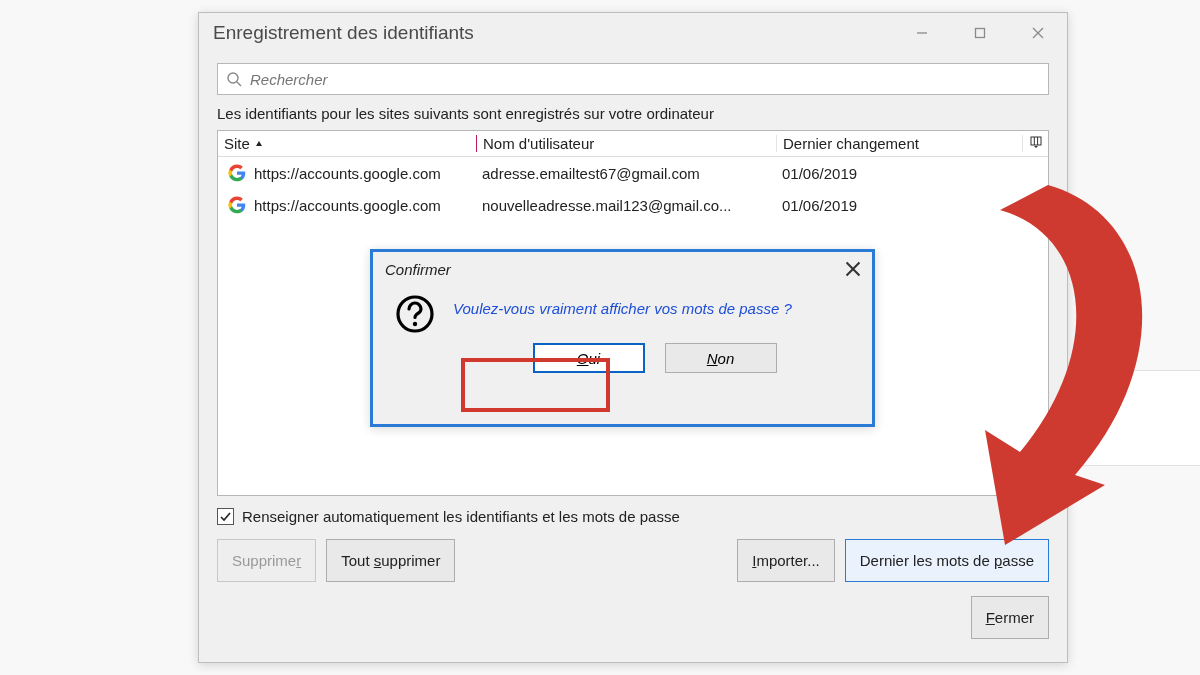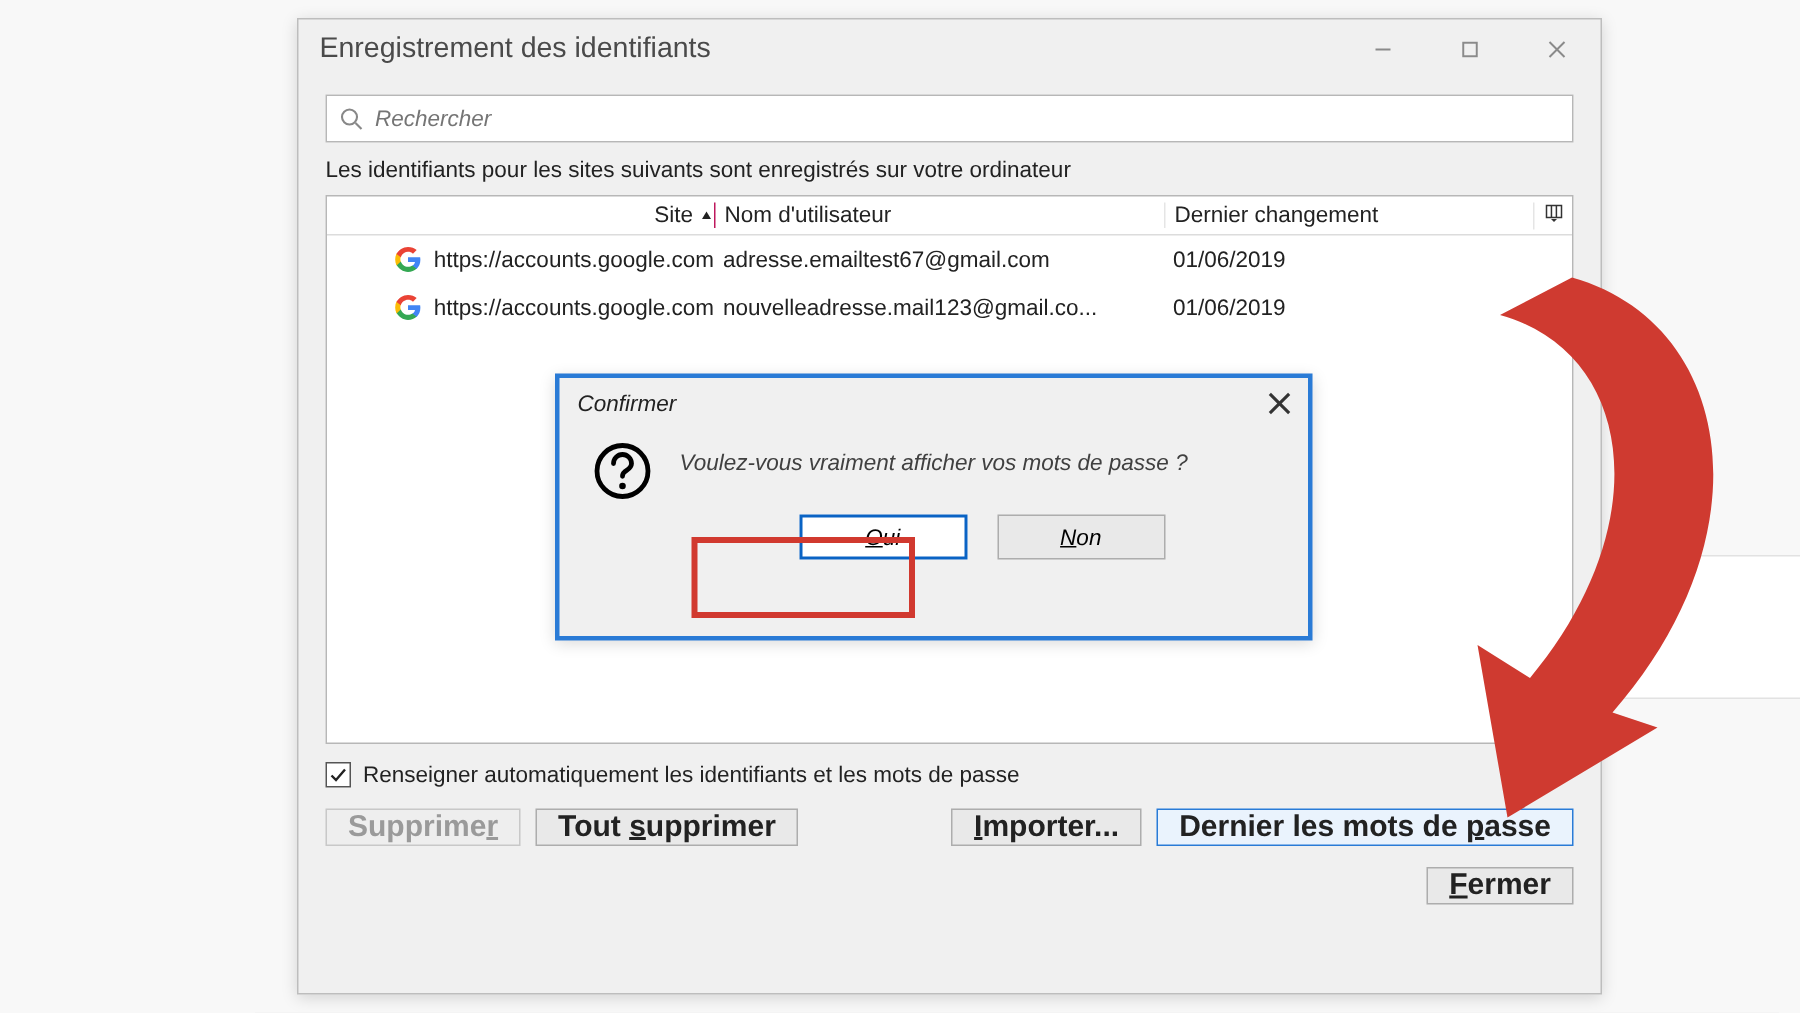--- a/index.html
+++ b/index.html
@@ -75,21 +75,21 @@
     position: relative;
   }
   .table-header {
     display: flex;
     border-bottom: 1px solid #dcdcdc;
     font-size: 15px;
     color: #222;
     height: 26px;
     align-items: center;
   }
-  .col-site { width: 258px; padding-left: 6px; display:flex; align-items:center; gap:4px;justify-content:flex-end;}
+  .col-site { width: 258px; padding-left: 6px; display:flex; align-items:center; gap:4px;}
   .col-user { width: 300px; padding-left: 6px; border-left: 1px solid #be185d;}
   .col-date { flex: 1; padding-left: 6px; border-left: 1px solid #e5e5e5;}
   .col-menu { width: 26px; text-align: center; border-left: 1px solid #e5e5e5; }
   .table-row {
     display: flex;
     font-size: 15px;
     color: #222;
     height: 32px;
     align-items: center;
   }
@@ -113,26 +113,25 @@
     border: 1px solid #555;
     background: #fff;
     display:flex; align-items:center; justify-content:center;
   }
   .button-row {
     display: flex;
     gap: 10px;
     margin-top: 14px;
   }
   .btn {
-    padding: 0 14px;
+    padding: 12px 14px;
     border: 1px solid #adadad;
     background: #e9e9e9;
-    font-size: 20px;
-    color: #222;
-    font-weight: bold;
+    font-size: 15px;
+    color: #222;
   }
   .btn.disabled { color: #9a9a9a; background: #eee; border-color: #c8c8c8;}
   .btn.highlighted { border: 1px solid #2a7bd6; background: #eaf3fd; }
   .button-row .spacer { flex: 1; }
   .footer-row {
     display: flex;
     justify-content: flex-end;
     margin-top: 14px;
   }
   .u { text-decoration: underline; }
@@ -160,21 +159,21 @@
   .dialog-close { width: 18px; height: 18px; }
   .dialog-body {
     display: flex;
     align-items: flex-start;
     gap: 18px;
     padding: 10px 16px 0 22px;
   }
   .q-icon {
     width: 40px; height: 40px;
   }
-  .dialog-text { font-size: 15px; color: #404040; padding-top: 6px;}
+  .dialog-text { font-size: 15px; color: #1d4ed8; padding-top: 6px;}
   .dialog-buttons {
     display: flex;
     justify-content: center;
     gap: 20px;
     margin-top: 26px;
   }
   .dbtn {
     width: 112px;
     height: 30px;
     border: 1px solid #adadad;

